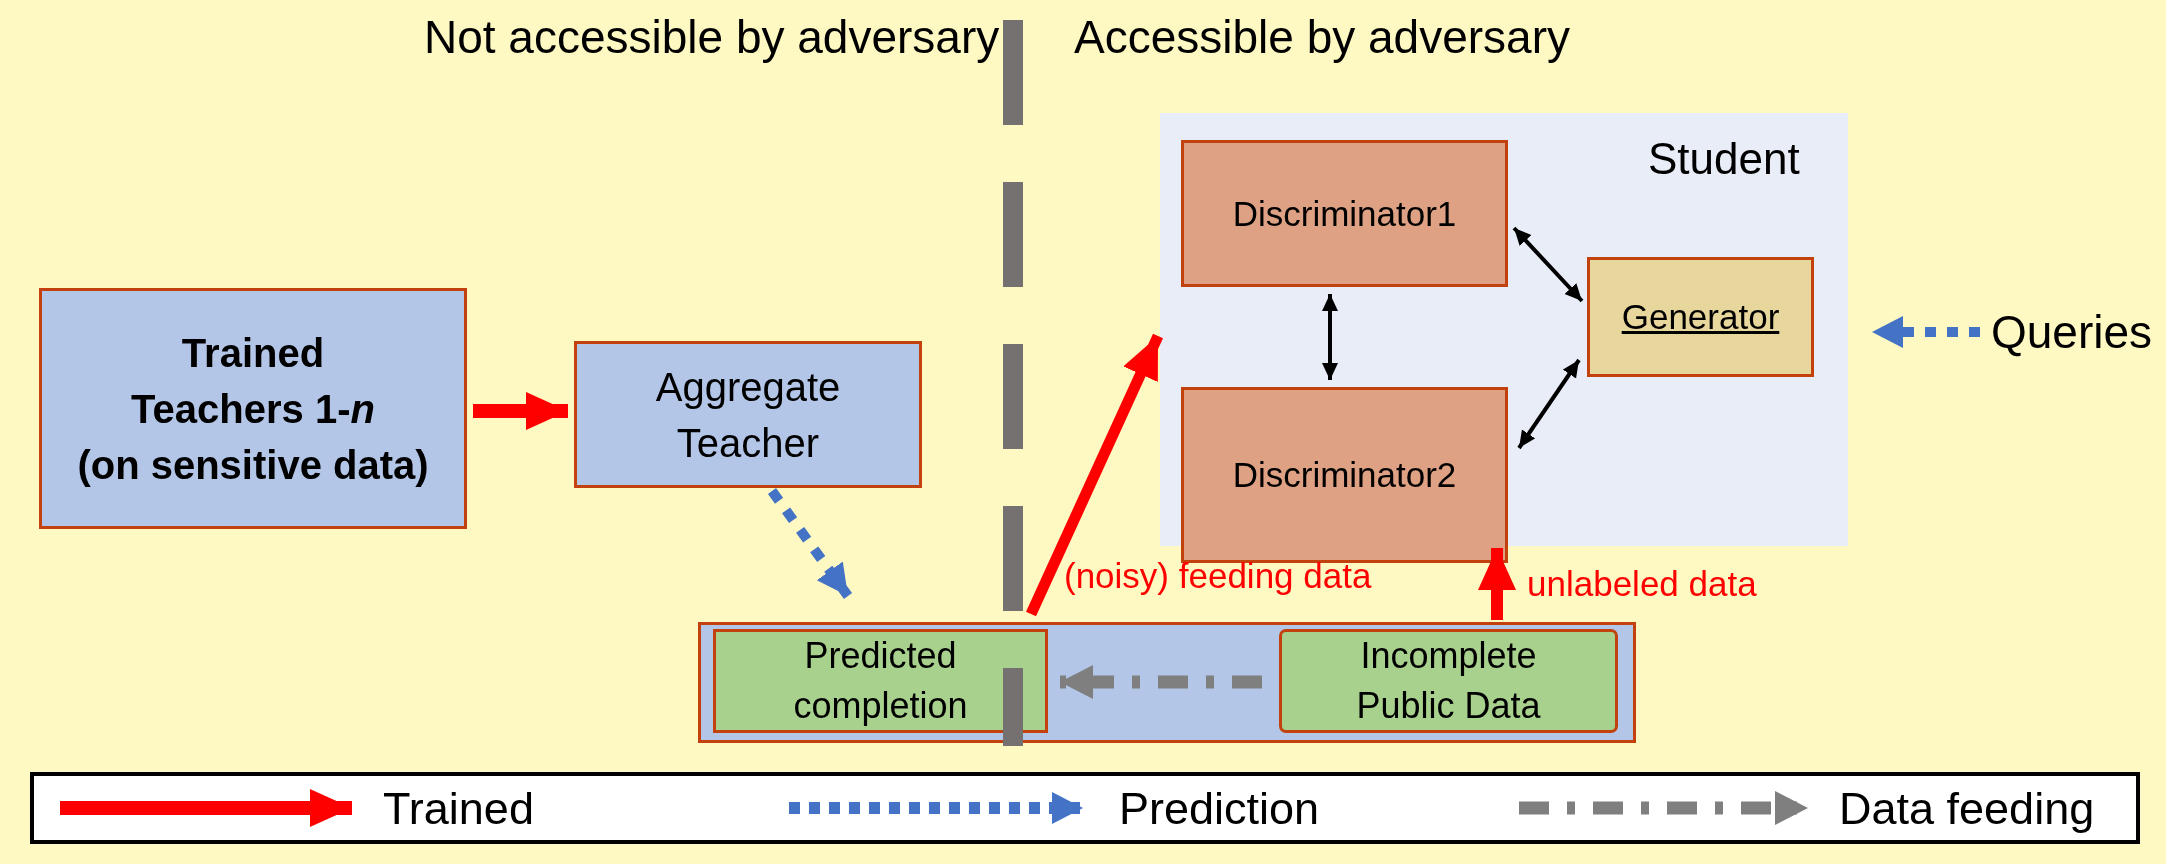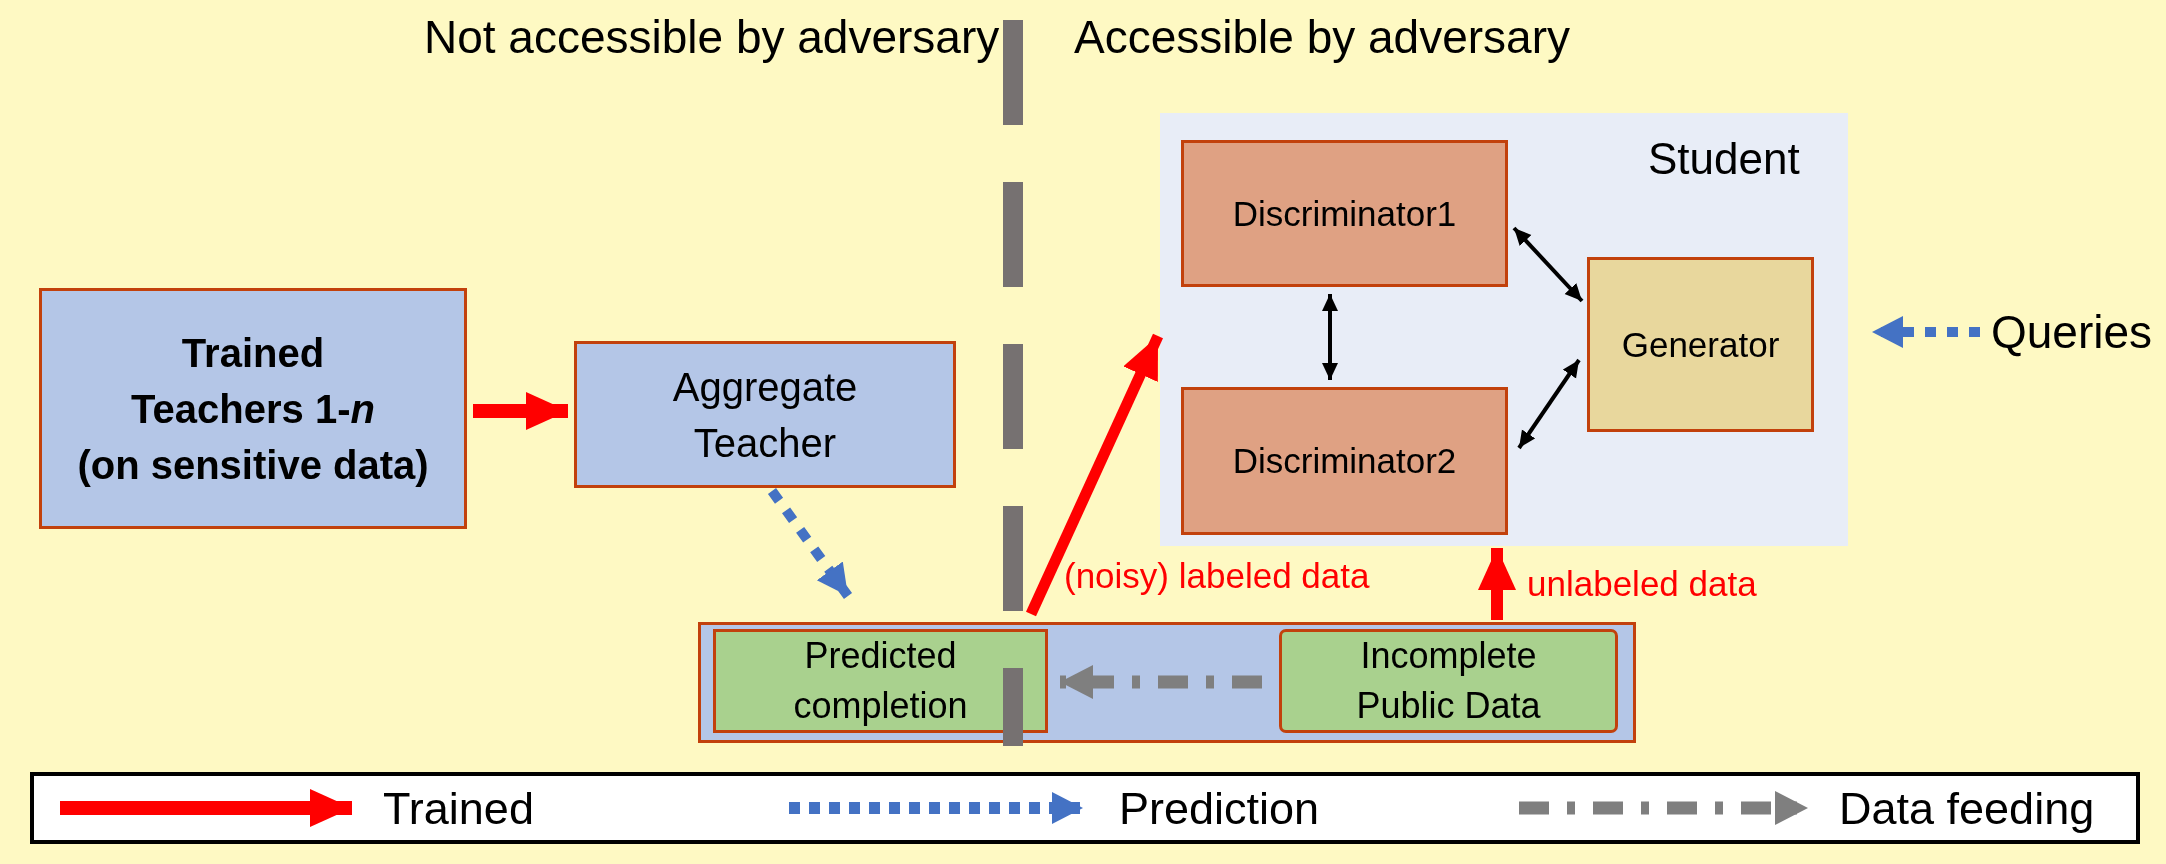--- a/index.html
+++ b/index.html
@@ -80,38 +80,38 @@
 
   <div class="student-bg" style="left:1160px;top:113px;width:688px;height:433px;"></div>
   <div class="student-title" style="left:1648px;top:134px;">Student</div>
 
   <div class="box box-blue" style="left:39px;top:288px;width:428px;height:241px;font-weight:bold;">
     <div>Trained</div>
     <div><span>Teachers 1-</span><i>n</i></div>
     <div>(on sensitive data)</div>
   </div>
 
-  <div class="box box-blue" style="left:574px;top:341px;width:382px;height:147px;">
+  <div class="box box-blue" style="left:574px;top:341px;width:348px;height:147px;">
     <div>Aggregate</div>
     <div>Teacher</div>
   </div>
 
   <div class="box box-salmon" style="left:1181px;top:140px;width:327px;height:147px;">
     <div>Discriminator1</div>
   </div>
-  <div class="box box-salmon" style="left:1181px;top:387px;width:327px;height:148px;">
+  <div class="box box-salmon" style="left:1181px;top:387px;width:327px;height:176px;">
     <div>Discriminator2</div>
   </div>
-  <div class="box box-tan" style="left:1587px;top:257px;width:227px;height:175px;">
+  <div class="box box-tan" style="left:1587px;top:257px;width:227px;height:120px;text-decoration:underline;">
     <div>Generator</div>
   </div>
 
   <div class="queries-label" style="left:1991px;top:305px;">Queries</div>
 
-  <div class="red-label" style="left:1064px;top:556px;">(noisy) labeled data</div>
+  <div class="red-label" style="left:1064px;top:556px;">(noisy) feeding data</div>
   <div class="red-label" style="left:1527px;top:564px;">unlabeled data</div>
 
   <div class="box box-blue" style="left:698px;top:622px;width:938px;height:121px;"></div>
   <div class="box box-green" style="left:713px;top:629px;width:335px;height:104px;">
     <div>Predicted</div>
     <div>completion</div>
   </div>
   <div class="box box-green" style="left:1279px;top:629px;width:339px;height:104px;border-radius:7px;">
     <div>Incomplete</div>
     <div>Public Data</div>

